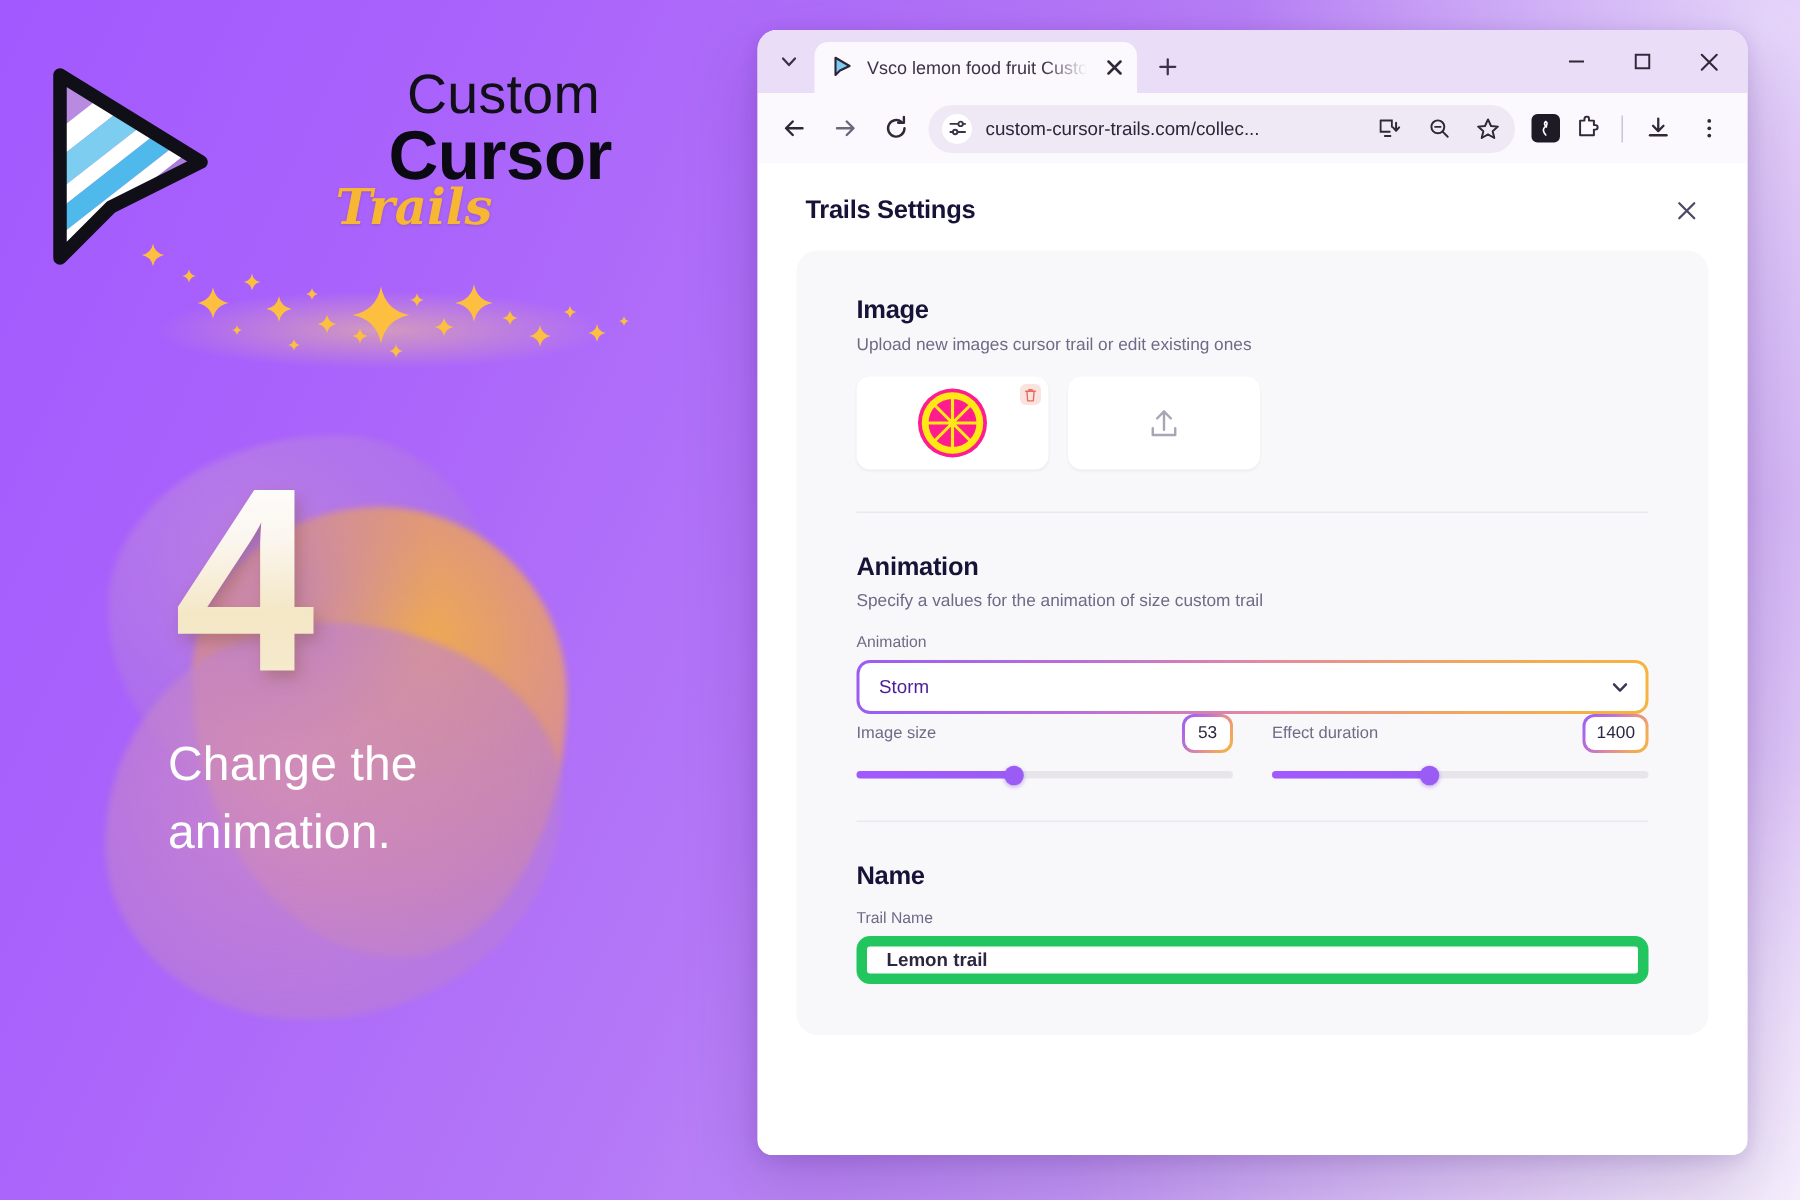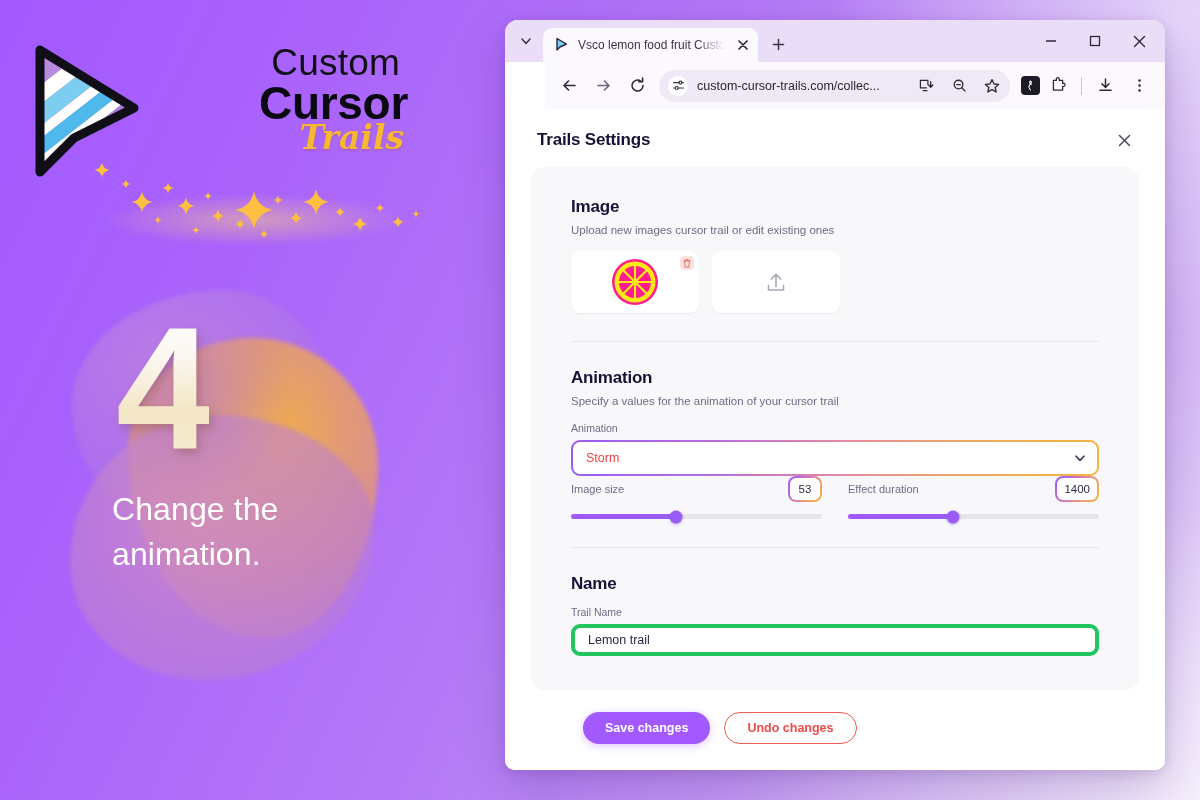--- a/index.html
+++ b/index.html
@@ -59,21 +59,21 @@
     color: #111018; line-height: 1; text-align: right; padding-right: 8px;
   }
   .logo-cursor-word {
     font-size: 46px; font-weight: 700; letter-spacing: -.3px;
     color: #0b0a12; line-height: 1.05; text-align: right; margin-top: -2px;
   }
   .logo-trails {
     font-family: "DejaVu Serif", serif;
     font-style: italic; font-weight: 700;
     font-size: 33px; color: #f7b733; line-height: 1;
-    text-align: right; margin-top: -6px; padding-right: 4px;
+    text-align: center; margin-top: -6px; padding-right: 4px;
     text-shadow: 0 1px 2px rgba(120,60,0,.25);
   }
   .sparkles { position: absolute; left: 40px; top: 112px; width: 360px; height: 110px; }
 
   
   .step-number {
     position: absolute; left: 116px; top: 300px;
     font-size: 175px; font-weight: 600; line-height: 1;
     letter-spacing: -4px;
     background: linear-gradient(178deg, #ffffff 6%, #fbf6ef 34%, #f4e7c6 62%, #f6ecd2 100%);
@@ -137,21 +137,21 @@
     display: flex; align-items: center; gap: 0;
   }
   .win-btn {
     width: 44px; height: 34px;
     display: flex; align-items: center; justify-content: center;
   }
 
   
   .toolbar {
     height: 47px; background: #fbf8fe; flex: 0 0 47px;
-    display: flex; align-items: center; padding: 0 10px 0 8px; gap: 2px; margin-left: 40px;
+    display: flex; align-items: center; padding: 0 10px 0 8px; gap: 2px;
   }
   .tb-btn {
     width: 32px; height: 32px; border-radius: 50%;
     display: flex; align-items: center; justify-content: center;
     flex: 0 0 32px;
   }
   .omnibox {
     flex: 1 1 auto; height: 32px; background: #efe9f6;
     border-radius: 16px; display: flex; align-items: center;
     padding: 0 6px 0 9px; gap: 9px; margin: 0 6px 0 4px;
@@ -228,21 +228,21 @@
 
   .select-outer {
     border-radius: 9px; padding: 2px;
     background: linear-gradient(90deg, #9b5cf6 0%, #b96fd8 28%, #e58aa0 52%, #f0a563 74%, #f5b43e 100%);
   }
   .select-inner {
     background: #ffffff; border-radius: 7px; height: 32px;
     display: flex; align-items: center; justify-content: space-between;
     padding: 0 11px 0 13px;
   }
-  .select-value { font-size: 12.5px; color: #ef4444; }
+  .select-value { font-size: 12.5px; color: #4c1d95; }
 
   
   .slider-head {
     display: flex; align-items: center; justify-content: space-between;
     margin-bottom: 12px; height: 26px;
   }
   .slider-label { font-size: 11px; color: #6f6a87; }
   .num-outer {
     border-radius: 8px; padding: 2px;
     background: linear-gradient(125deg, #9b5cf6 0%, #b96fd8 30%, #e08a9a 55%, #f0a563 78%, #f6b63c 100%);
@@ -265,23 +265,23 @@
   }
   .thumb-dot {
     position: absolute; top: 50%; width: 13px; height: 13px;
     border-radius: 50%; background: #9b5cf6;
     transform: translate(-50%, -50%);
     box-shadow: 0 1px 3px rgba(120,60,220,.45);
   }
 
   
   .text-input {
-    background: #ffffff; border: 4px solid #22c55e; border-radius: 9px;
+    background: #ffffff; border: 7px solid #22c55e; border-radius: 9px;
     height: 32px; display: flex; align-items: center; padding: 0 13px;
-    font-size: 12.5px; color: #2c2740;
+    font-size: 12.5px; color: #2c2740; font-weight: bold;
   }
 
   
   .btn-row { display: flex; gap: 14px; padding: 22px 0 0 52px; }
   .btn {
     height: 32px; border-radius: 17px; display: flex;
     align-items: center; justify-content: center;
     font-size: 12.5px; font-weight: 600; padding: 0 22px;
   }
   .btn-save { background: #a259ff; color: #ffffff; box-shadow: 0 2px 8px rgba(162,89,255,.33); }
@@ -532,21 +532,21 @@
               </svg>
             </div>
 
           </div>
         </div>
 
         <div class="divider"></div>
 
         <div>
           <div class="sec-title">Animation</div>
-          <div class="sec-sub">Specify a values for the animation of your cursor trail</div>
+          <div class="sec-sub">Specify a values for the animation of size custom trail</div>
 
           <div class="field-grid">
             <div class="field-col">
               <div class="field-label">Animation</div>
               <div class="select-outer">
                 <div class="select-inner">
                   <span class="select-value">Storm</span>
                   <svg width="12" height="12" viewBox="0 0 12 12">
                       <path d="M2,4.2 L6,8.4 L10,4.2" fill="none" stroke="#3b3555" stroke-width="1.6" stroke-linecap="round" stroke-linejoin="round"></path>
                     </svg>
@@ -590,20 +590,16 @@
         <div class="divider"></div>
 
         <div>
           <div class="sec-title" style="margin-bottom:12px;">Name</div>
           <div class="field-label">Trail Name</div>
           <div class="text-input">Lemon trail</div>
         </div>
 
       </div>
 
-      <div class="btn-row">
-        <div class="btn btn-save">Save changes</div>
-        <div class="btn btn-undo">Undo changes</div>
-      </div>
 
     </div>
   </div>
 </div>
 
 </body></html>

